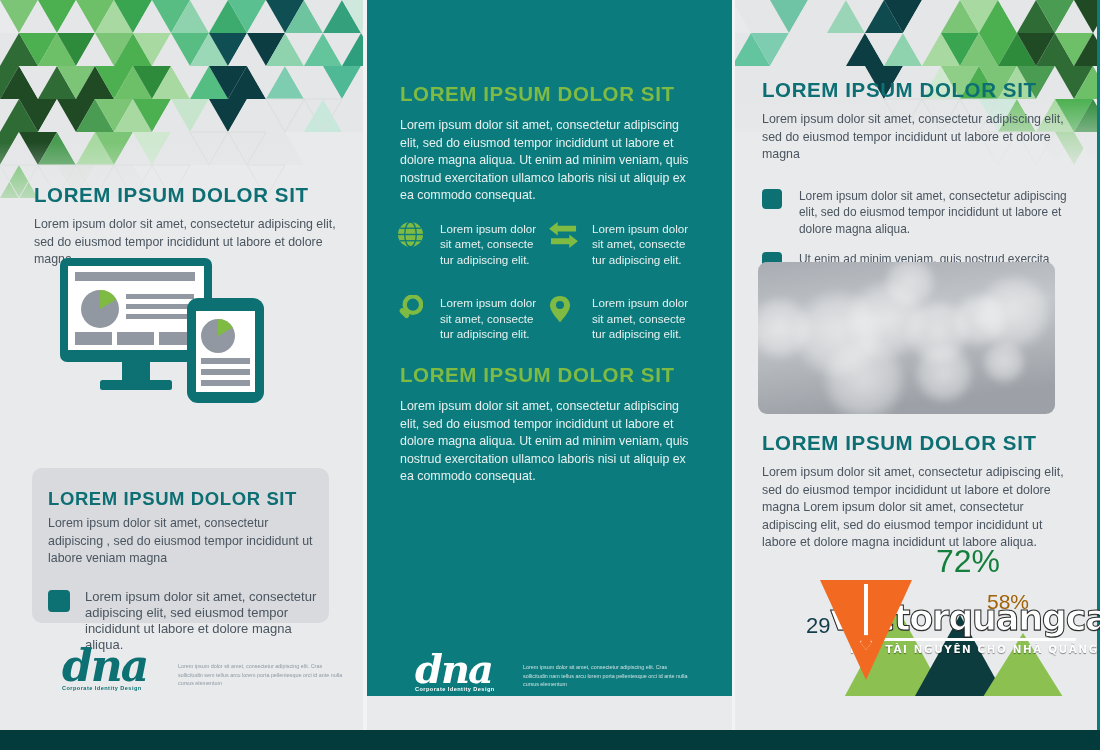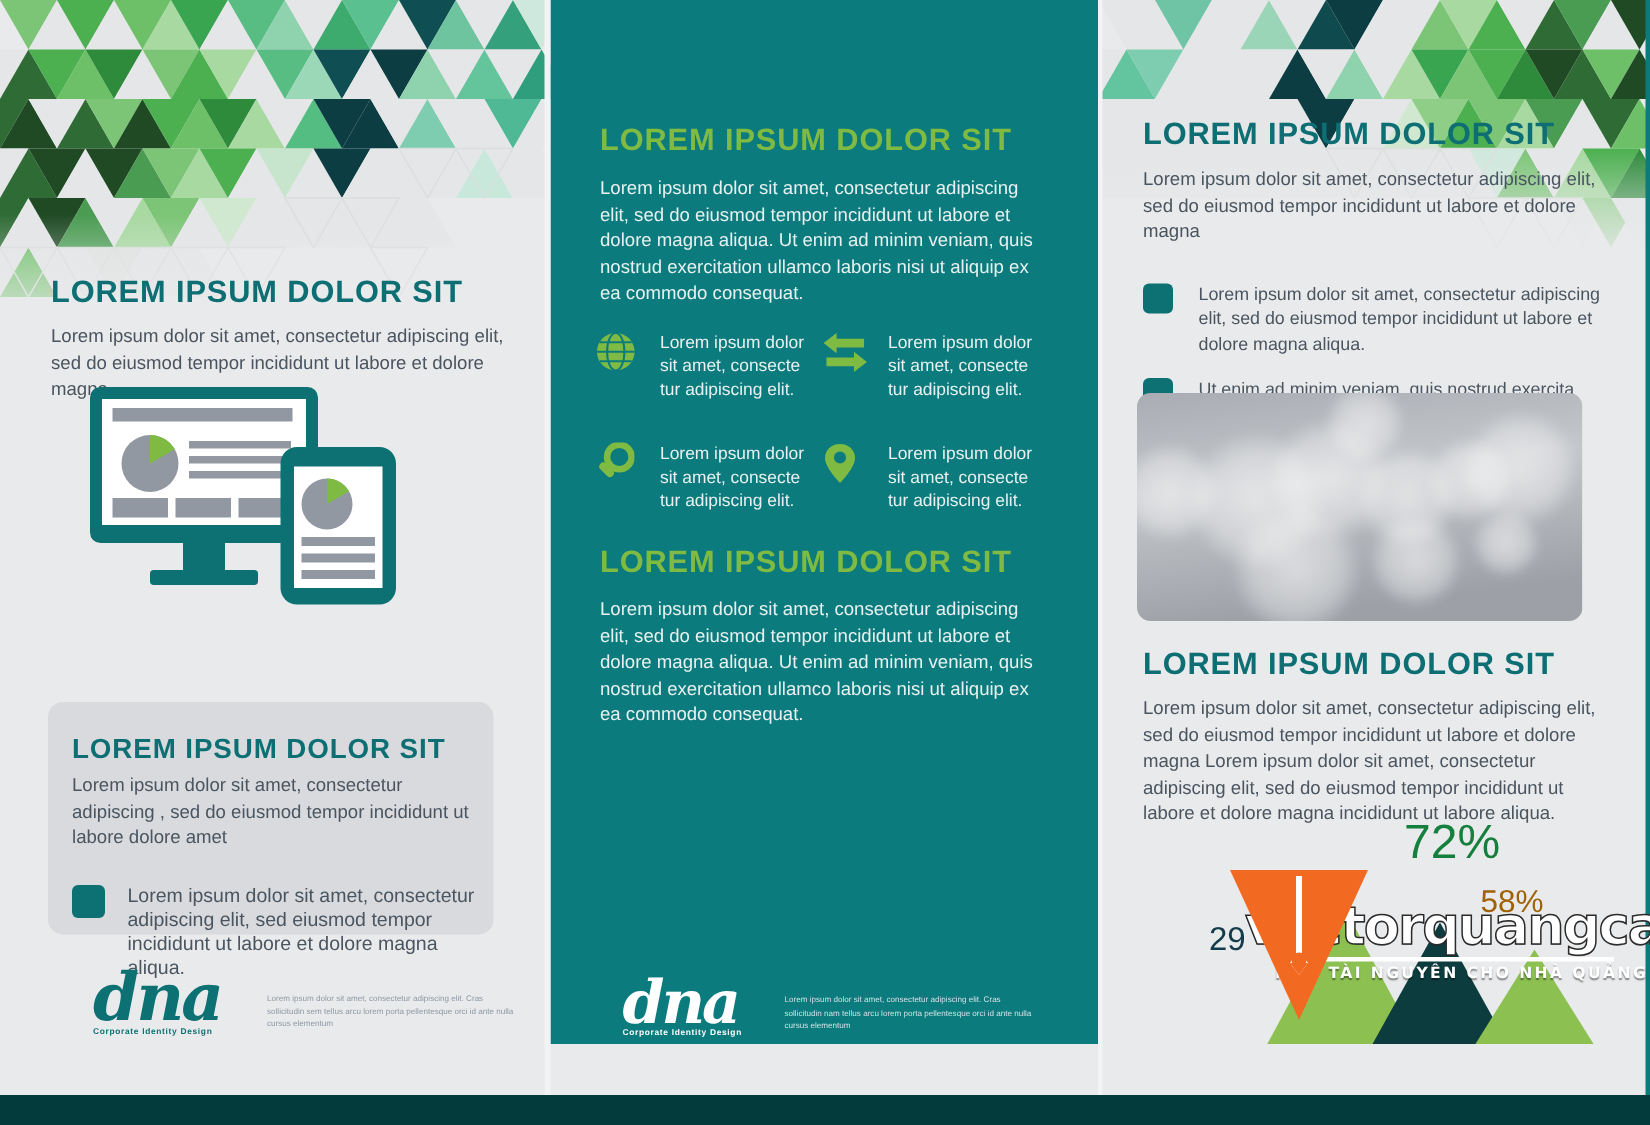--- a/index.html
+++ b/index.html
@@ -292,21 +292,21 @@
         <path d="M158 78 L158 61 A17 17 0 0 1 172.7 69.5 Z" fill="#7fbb42"></path>
         <rect x="141" y="100" width="49" height="6" fill="#9298a2"></rect>
         <rect x="141" y="111" width="49" height="6" fill="#9298a2"></rect>
         <rect x="141" y="122" width="49" height="6" fill="#9298a2"></rect>
       </svg>
     </div>
 
     <div class="gray-card">
       <div class="h-teal">LOREM IPSUM DOLOR SIT</div>
       <div class="card-body">
-        <p class="body-dark">Lorem ipsum dolor sit amet, consectetur adipiscing , sed do eiusmod tempor incididunt ut labore dolore amet</p>
+        <p class="body-dark">Lorem ipsum dolor sit amet, consectetur adipiscing , sed do eiusmod tempor incididunt ut labore veniam magna</p>
         <div class="bullet-row" style="margin-top:21px;">
           <div class="bullet-sq"></div>
           <div class="bullet-tx body-dark" style="font-size:13px;line-height:16px;">Lorem ipsum dolor sit amet, consectetur adipiscing elit, sed eiusmod tempor incididunt ut labore et dolore magna aliqua.</div>
         </div>
       </div>
     </div>
 
     <div class="logo-blk" style="left:62px;top:645px;">
       <div style="display:flex;align-items:flex-start;">
         <div class="logo-dna">

